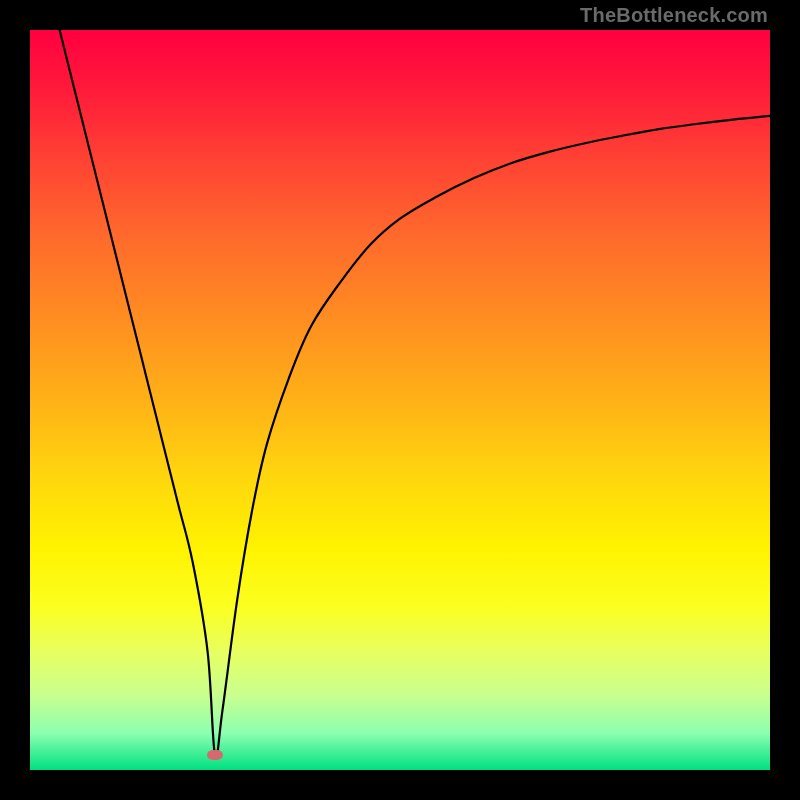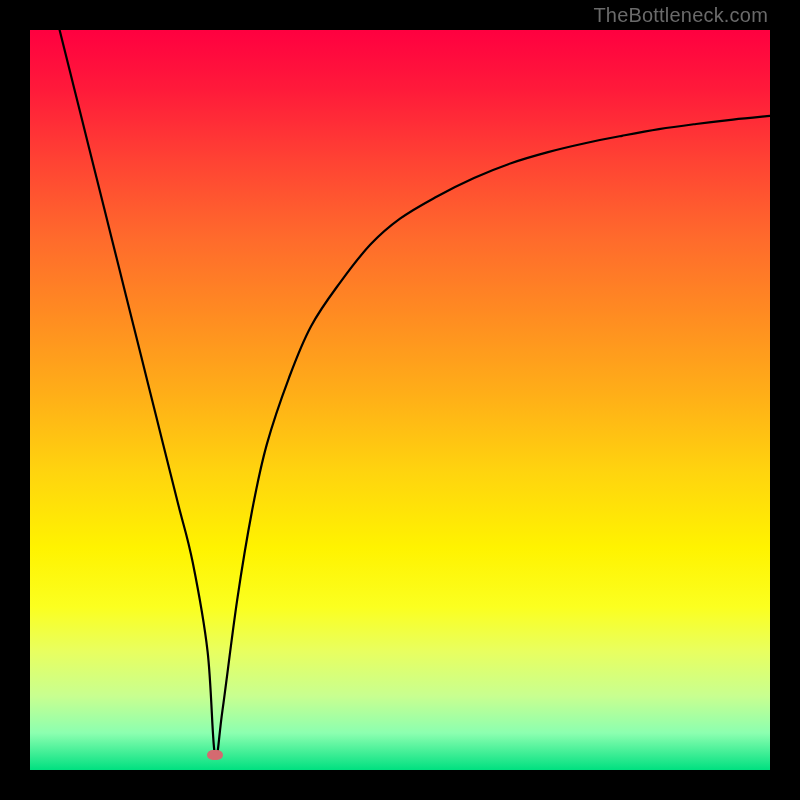--- a/index.html
+++ b/index.html
@@ -47,21 +47,21 @@
     width: 740px;
     height: 740px;
     display: block;
   }
   .watermark {
     position: absolute;
     top: 4px;
     right: 32px;
     color: #6a6a6a;
     font-size: 20px;
-    font-weight: 400;
+    font-weight: 700;
     letter-spacing: 0.2px;
     user-select: none;
     margin-left: 36px;
   }
   .minpoint {
     position: absolute;
     width: 16px;
     height: 10px;
     border-radius: 6px / 5px;
     background: #d46a70;

